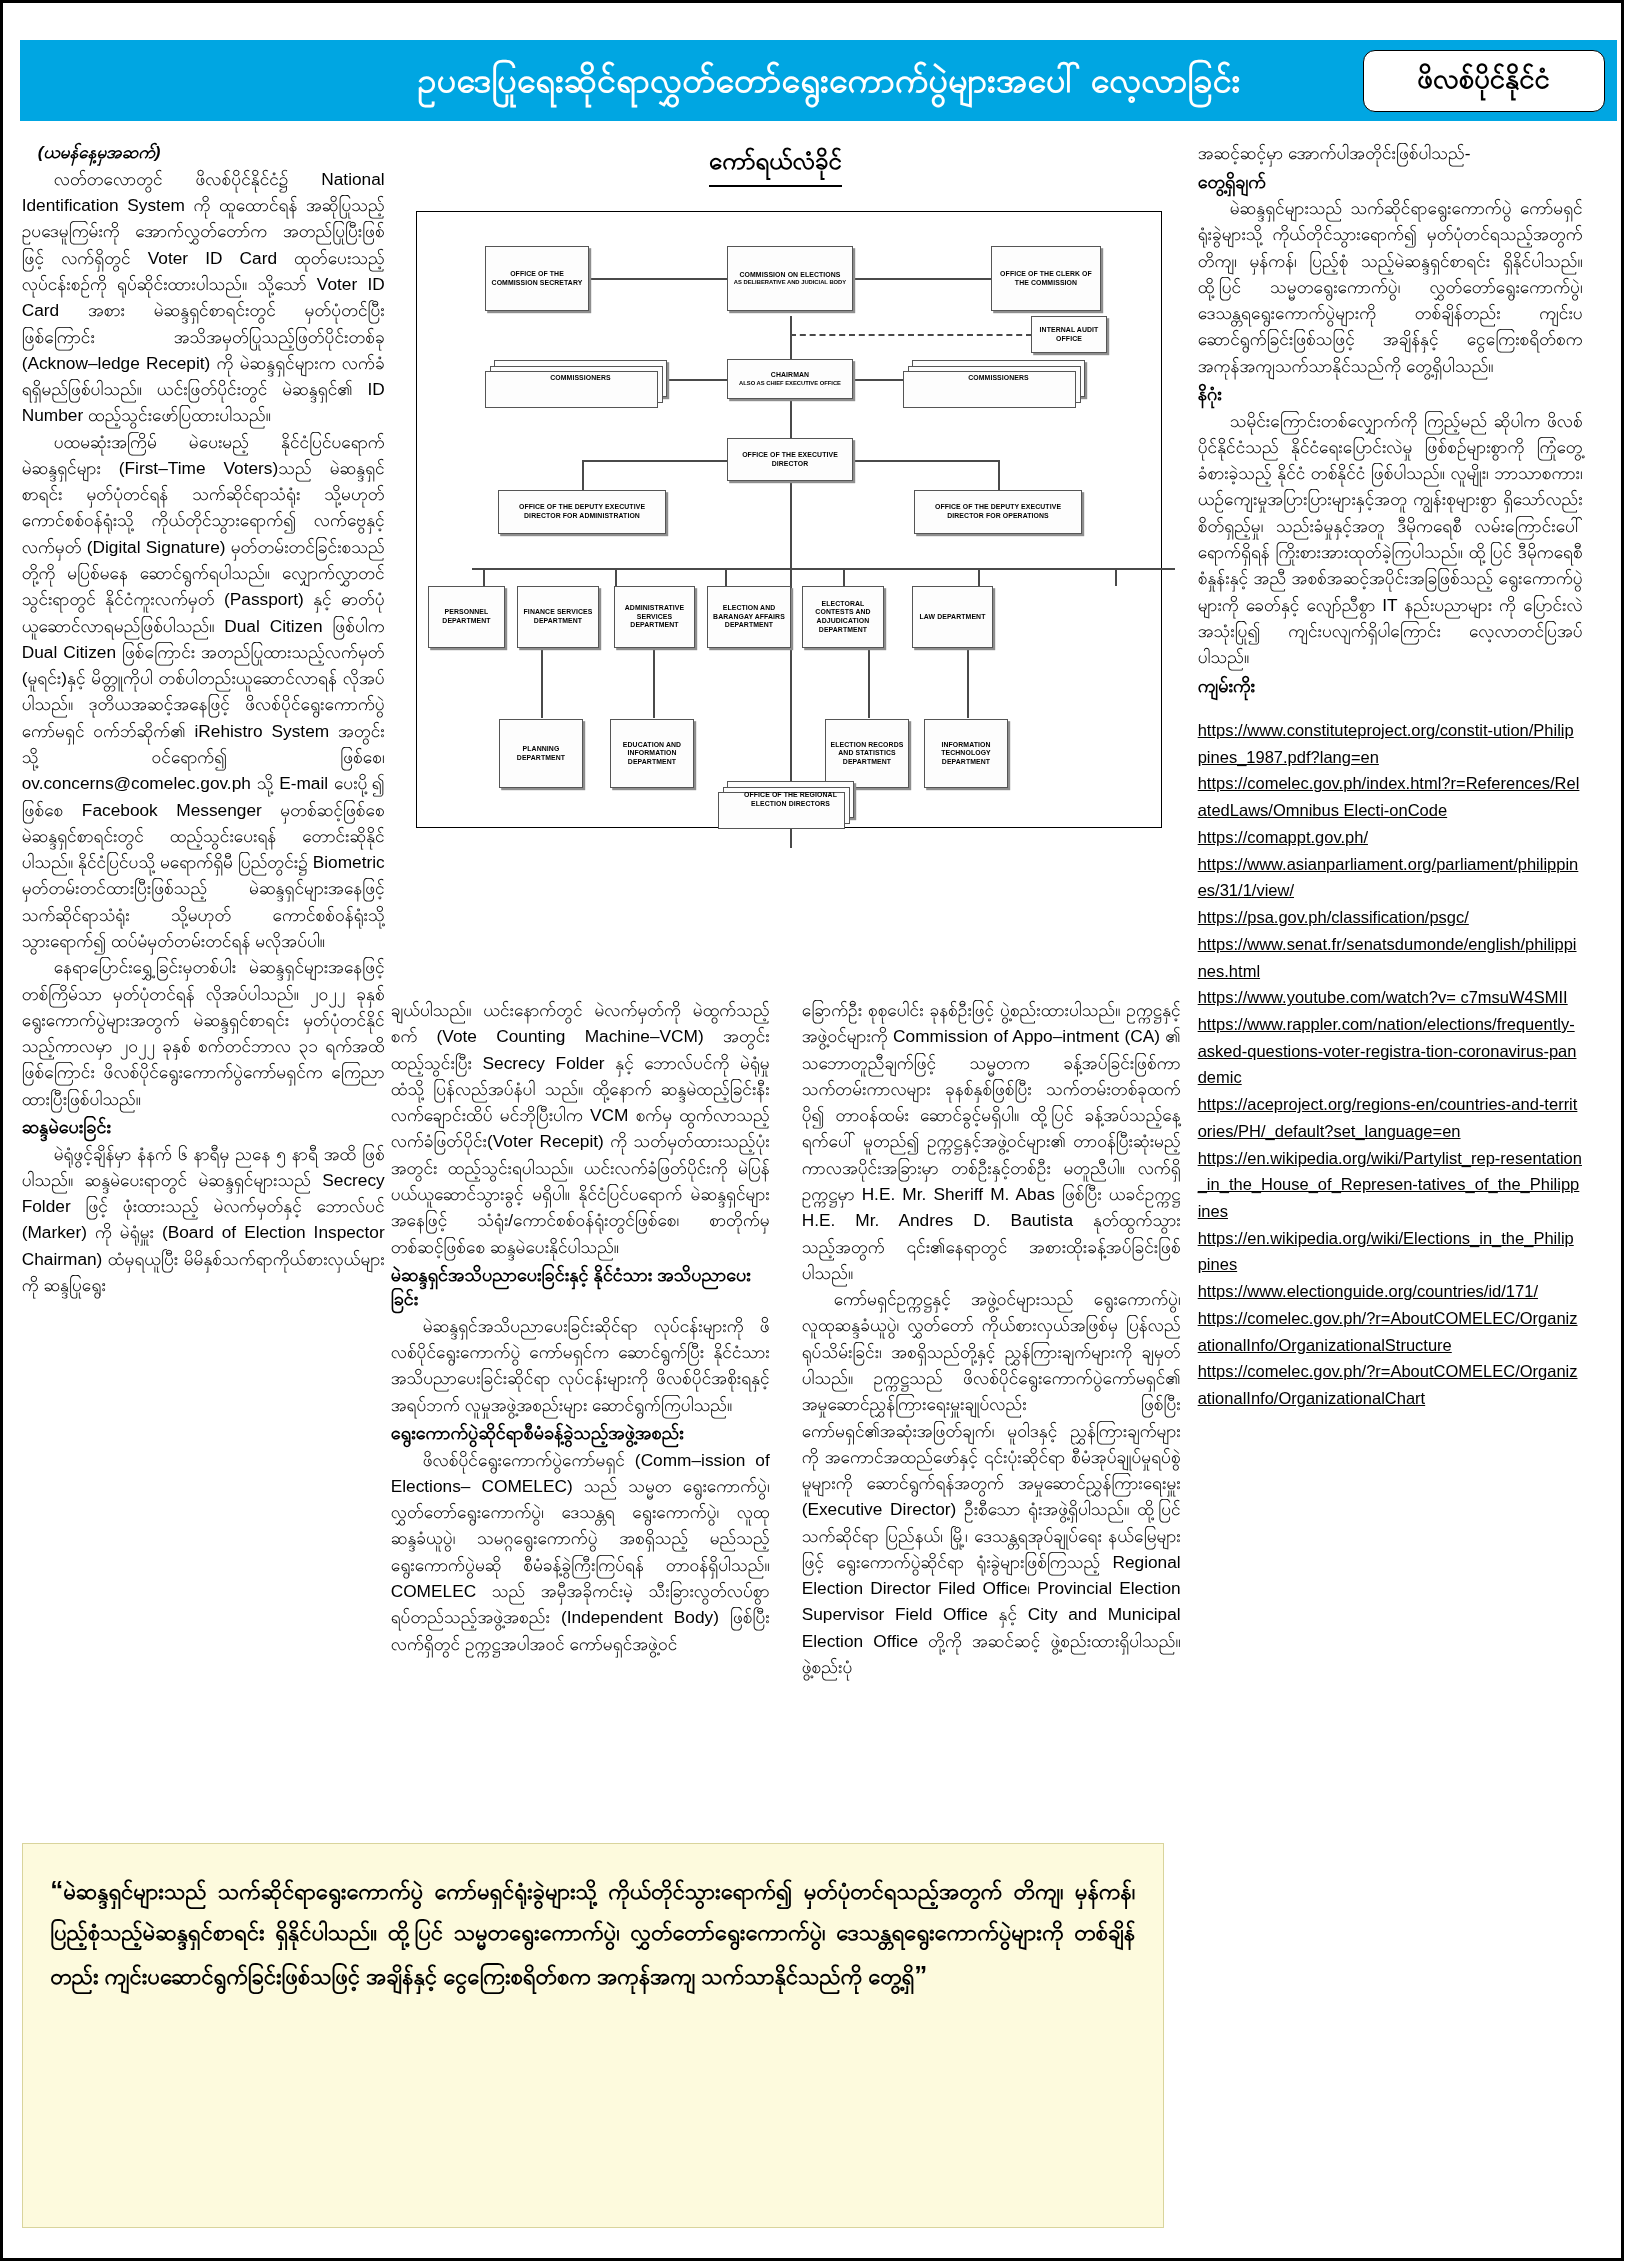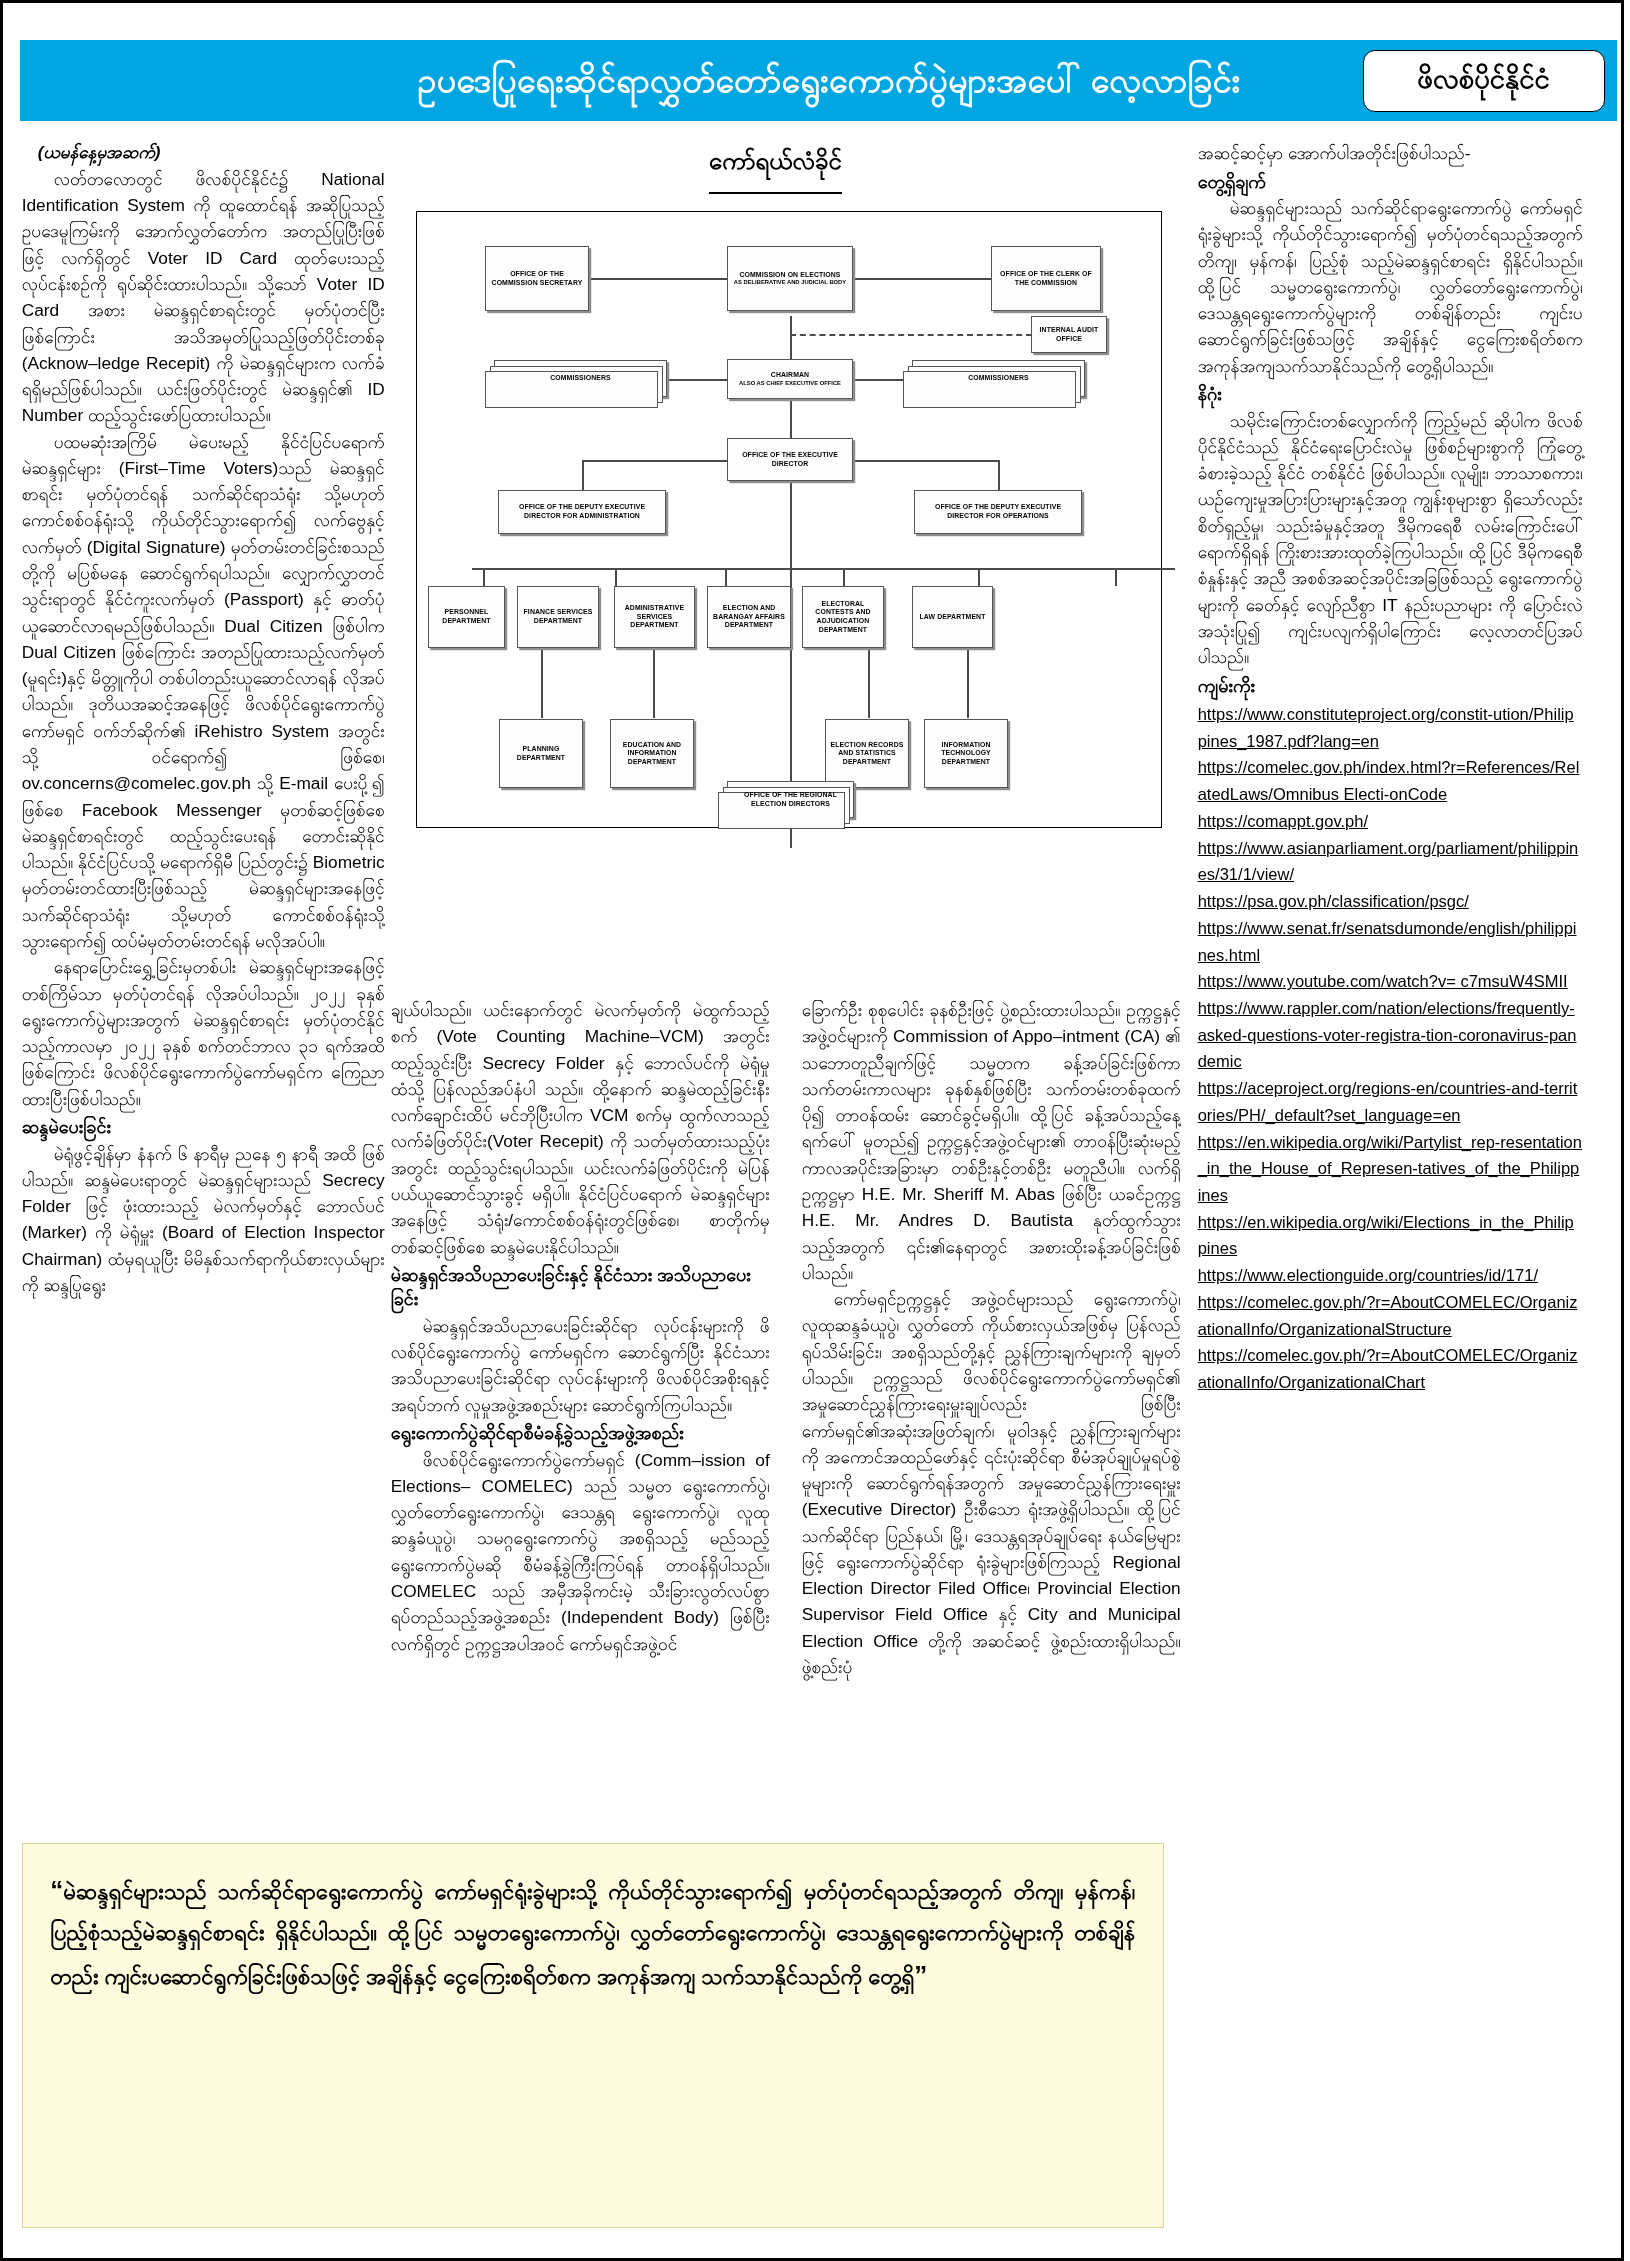--- a/index.html
+++ b/index.html
@@ -82,21 +82,21 @@
   }
   p.ind { text-indent: 32px; }
   .ital { font-style: italic; font-weight: bold; font-size: 17px; margin-left: 16px; }
   h3.sub {
     margin: 3.3px 0 1.1px 0;
     font-size: 18px;
     font-weight: bold;
     line-height: 1.35;
     text-align: left;
   }
-  .linklist { margin-top: 3px; }
+  .linklist { margin-top: 19px; }
   .linklist a, .linklist span.lnk {
     display: block;
     color: #000;
     text-decoration: underline;
     font-size: 16.5px;
     line-height: 1.62;
     word-break: break-all;
     text-align: justify;
   }
 
@@ -104,21 +104,21 @@
   .chart-title {
     position: absolute;
     left: 385px; top: 142px;
     width: 775px;
     text-align: center;
     font-size: 24px;
     font-weight: bold;
   }
   .chart-title span {
     border-bottom: 2.2px solid #000;
-    padding-bottom: 18px;
+    padding-bottom: 11px;
   }
   .chart-box {
     position: absolute;
     left: 413px; top: 208px;
     width: 746px; height: 617px;
     border: 1.6px solid #000;
     background: #fff;
   }
   .chart-inner { position: relative; width: 100%; height: 100%; }
 

